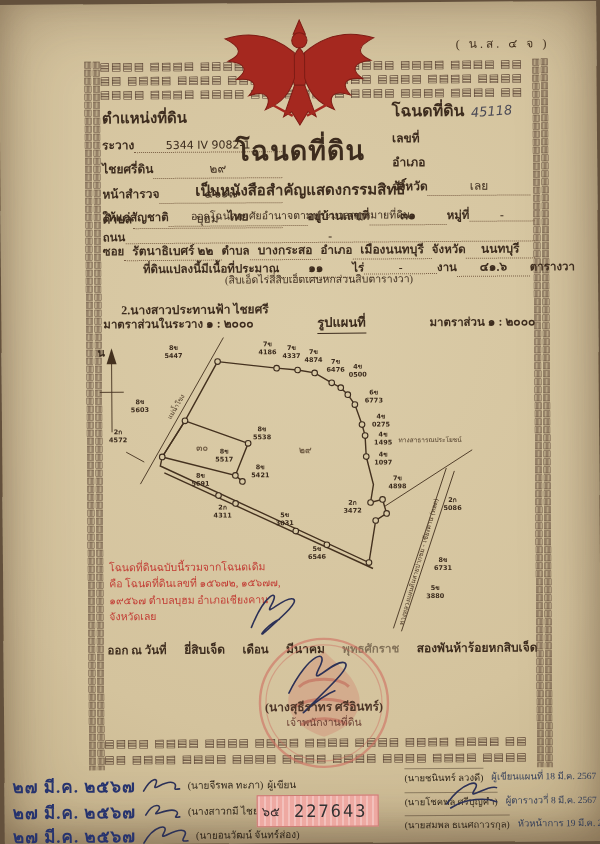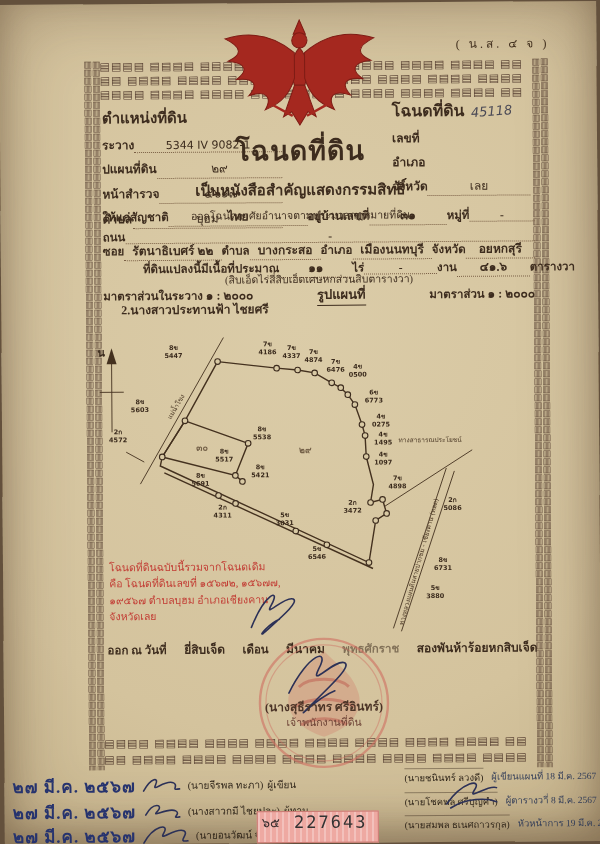--- a/index.html
+++ b/index.html
@@ -36,21 +36,21 @@
   .hc .t3{font-size:10.5px;margin-top:5px;}
   .hr{position:absolute;left:392px;top:96px;width:138px;font-size:12px;}
   .hr .bt{font-weight:bold;font-size:16px;display:inline-block;}
   .hw{font-family:"DejaVu Sans",sans-serif;color:#4b4a56;font-style:italic;font-size:13px;
       display:inline-block;transform:rotate(-4deg);margin-left:6px;}
   .hilite{background:rgba(125,110,80,.28);font-weight:bold;}
   
   .oline{position:absolute;left:102px;width:432px;display:flex;align-items:baseline;font-size:11.5px;}
   .b{font-weight:bold;font-size:12px;}
   .center-line{position:absolute;left:102px;width:432px;text-align:center;font-size:10.5px;}
-  .mapttl{font-weight:bold;font-size:13px;border-bottom:1px solid #3d2c1e;}
+  .mapttl{font-weight:bold;font-size:13px;border-bottom:1px solid #3d2c1e;margin-top:28px;}
   
   .mapsvg{position:absolute;left:88px;top:330px;}
   .mline{stroke:#44311f;stroke-width:1.4;fill:none;}
   .thin{stroke:#44311f;stroke-width:.9;fill:none;}
   .pt{fill:#d8c9a4;stroke:#3d2c1e;stroke-width:1.1;}
   .mlabel{font:700 6.5px "DejaVu Sans",sans-serif;fill:#3a2a1c;}
   .rlabel{font:6.5px "DejaVu Sans",sans-serif;fill:#4a3724;}
   .nlabel{font:700 11px "Liberation Serif",serif;fill:#3a2a1c;}
   .pnum{font:700 9px "Liberation Serif",serif;fill:#5a4631;opacity:.8;}
   
@@ -66,21 +66,21 @@
   .officer{position:absolute;left:220px;top:694px;width:200px;text-align:center;
       font-weight:bold;font-size:12px;color:#4a3326;}
   .officer2{position:absolute;left:220px;top:711px;width:200px;text-align:center;
       font-size:10.5px;color:#6b4034;}
   
   .bl-row{position:absolute;display:flex;align-items:center;gap:4px;}
   .bdate{color:#26336e;font-weight:bold;font-size:17px;letter-spacing:1px;white-space:nowrap;}
   .bname{font-size:10px;color:#2e2418;white-space:nowrap;}
   .plate{position:absolute;left:252px;top:792px;width:120px;height:30px;border:1px solid #c97a72;
       background:repeating-linear-gradient(90deg, rgba(255,255,255,.28) 0 2px, rgba(0,0,0,0) 2px 6px), #eea9a2;
-      display:flex;margin-top:16px;}
+      display:flex;align-items:center;}
   .plate .pre{width:26px;text-align:center;font-size:13px;color:#3a2e2e;}
   .plate .num{flex:1;text-align:center;font-family:"DejaVu Sans Mono",monospace;
       font-size:17px;letter-spacing:2px;color:#333;}
   .br-row{position:absolute;display:flex;align-items:center;gap:8px;}
   .brname{font-size:9.5px;color:#2e2418;white-space:nowrap;border-top:1px solid rgba(60,45,30,.45);padding-top:1px;}
   .brrole{font-size:9.5px;color:#323d58;white-space:nowrap;}
 </style>
 </head>
 <body>
 
@@ -105,21 +105,21 @@
     <path d="M58,86 L78,97 M112,86 L92,97" stroke="#a5281f" stroke-width="2.4" fill="none"></path>
   </svg>
 
   <div class="hl">
     <div class="bt">ตำแหน่งที่ดิน</div>
     <div class="frow">
         <span class="lbl">ระวาง</span>
         <span class="val latin">5344 IV 9082-1</span>
       </div>
     <div class="frow">
-        <span class="lbl">ปแผนที่ดิน</span>
+        <span class="lbl">ไชยศรี่ดิน</span>
         <span class="val">๒๙</span>
       </div>
     <div class="frow">
         <span class="lbl">หน้าสำรวจ</span>
         <span class="val">๕๖๑๗</span>
       </div>
     <div class="frow">
         <span class="lbl">ตำบล</span>
         <span class="val">บุฮม</span>
       </div>
@@ -159,21 +159,21 @@
     <span class="val" style="flex:1">-</span>
   </div>
   <div class="oline" style="top:237px">
     <span class="lbl">ซอย</span>
     <span class="val b">รัตนาธิเบศร์ ๒๒</span>
     <span class="lbl">ตำบล</span>
     <span class="val b">บางกระสอ</span>
     <span class="lbl">อำเภอ</span>
     <span class="val b">เมืองนนทบุรี</span>
     <span class="lbl">จังหวัด</span>
-    <span class="val b">อยหกสุรี</span>
+    <span class="val b">นนทบุรี</span>
   </div>
   <div class="oline" style="top:255px;padding-left:40px">
     <span class="lbl">ที่ดินแปลงนี้มีเนื้อที่ประมาณ</span>
     <span class="val b">๑๑</span>
     <span class="lbl">ไร่</span>
     <span class="val">-</span>
     <span class="lbl">งาน</span>
     <span class="val b">๔๑.๖</span>
     <span class="lbl">ตารางวา</span>
   </div>

